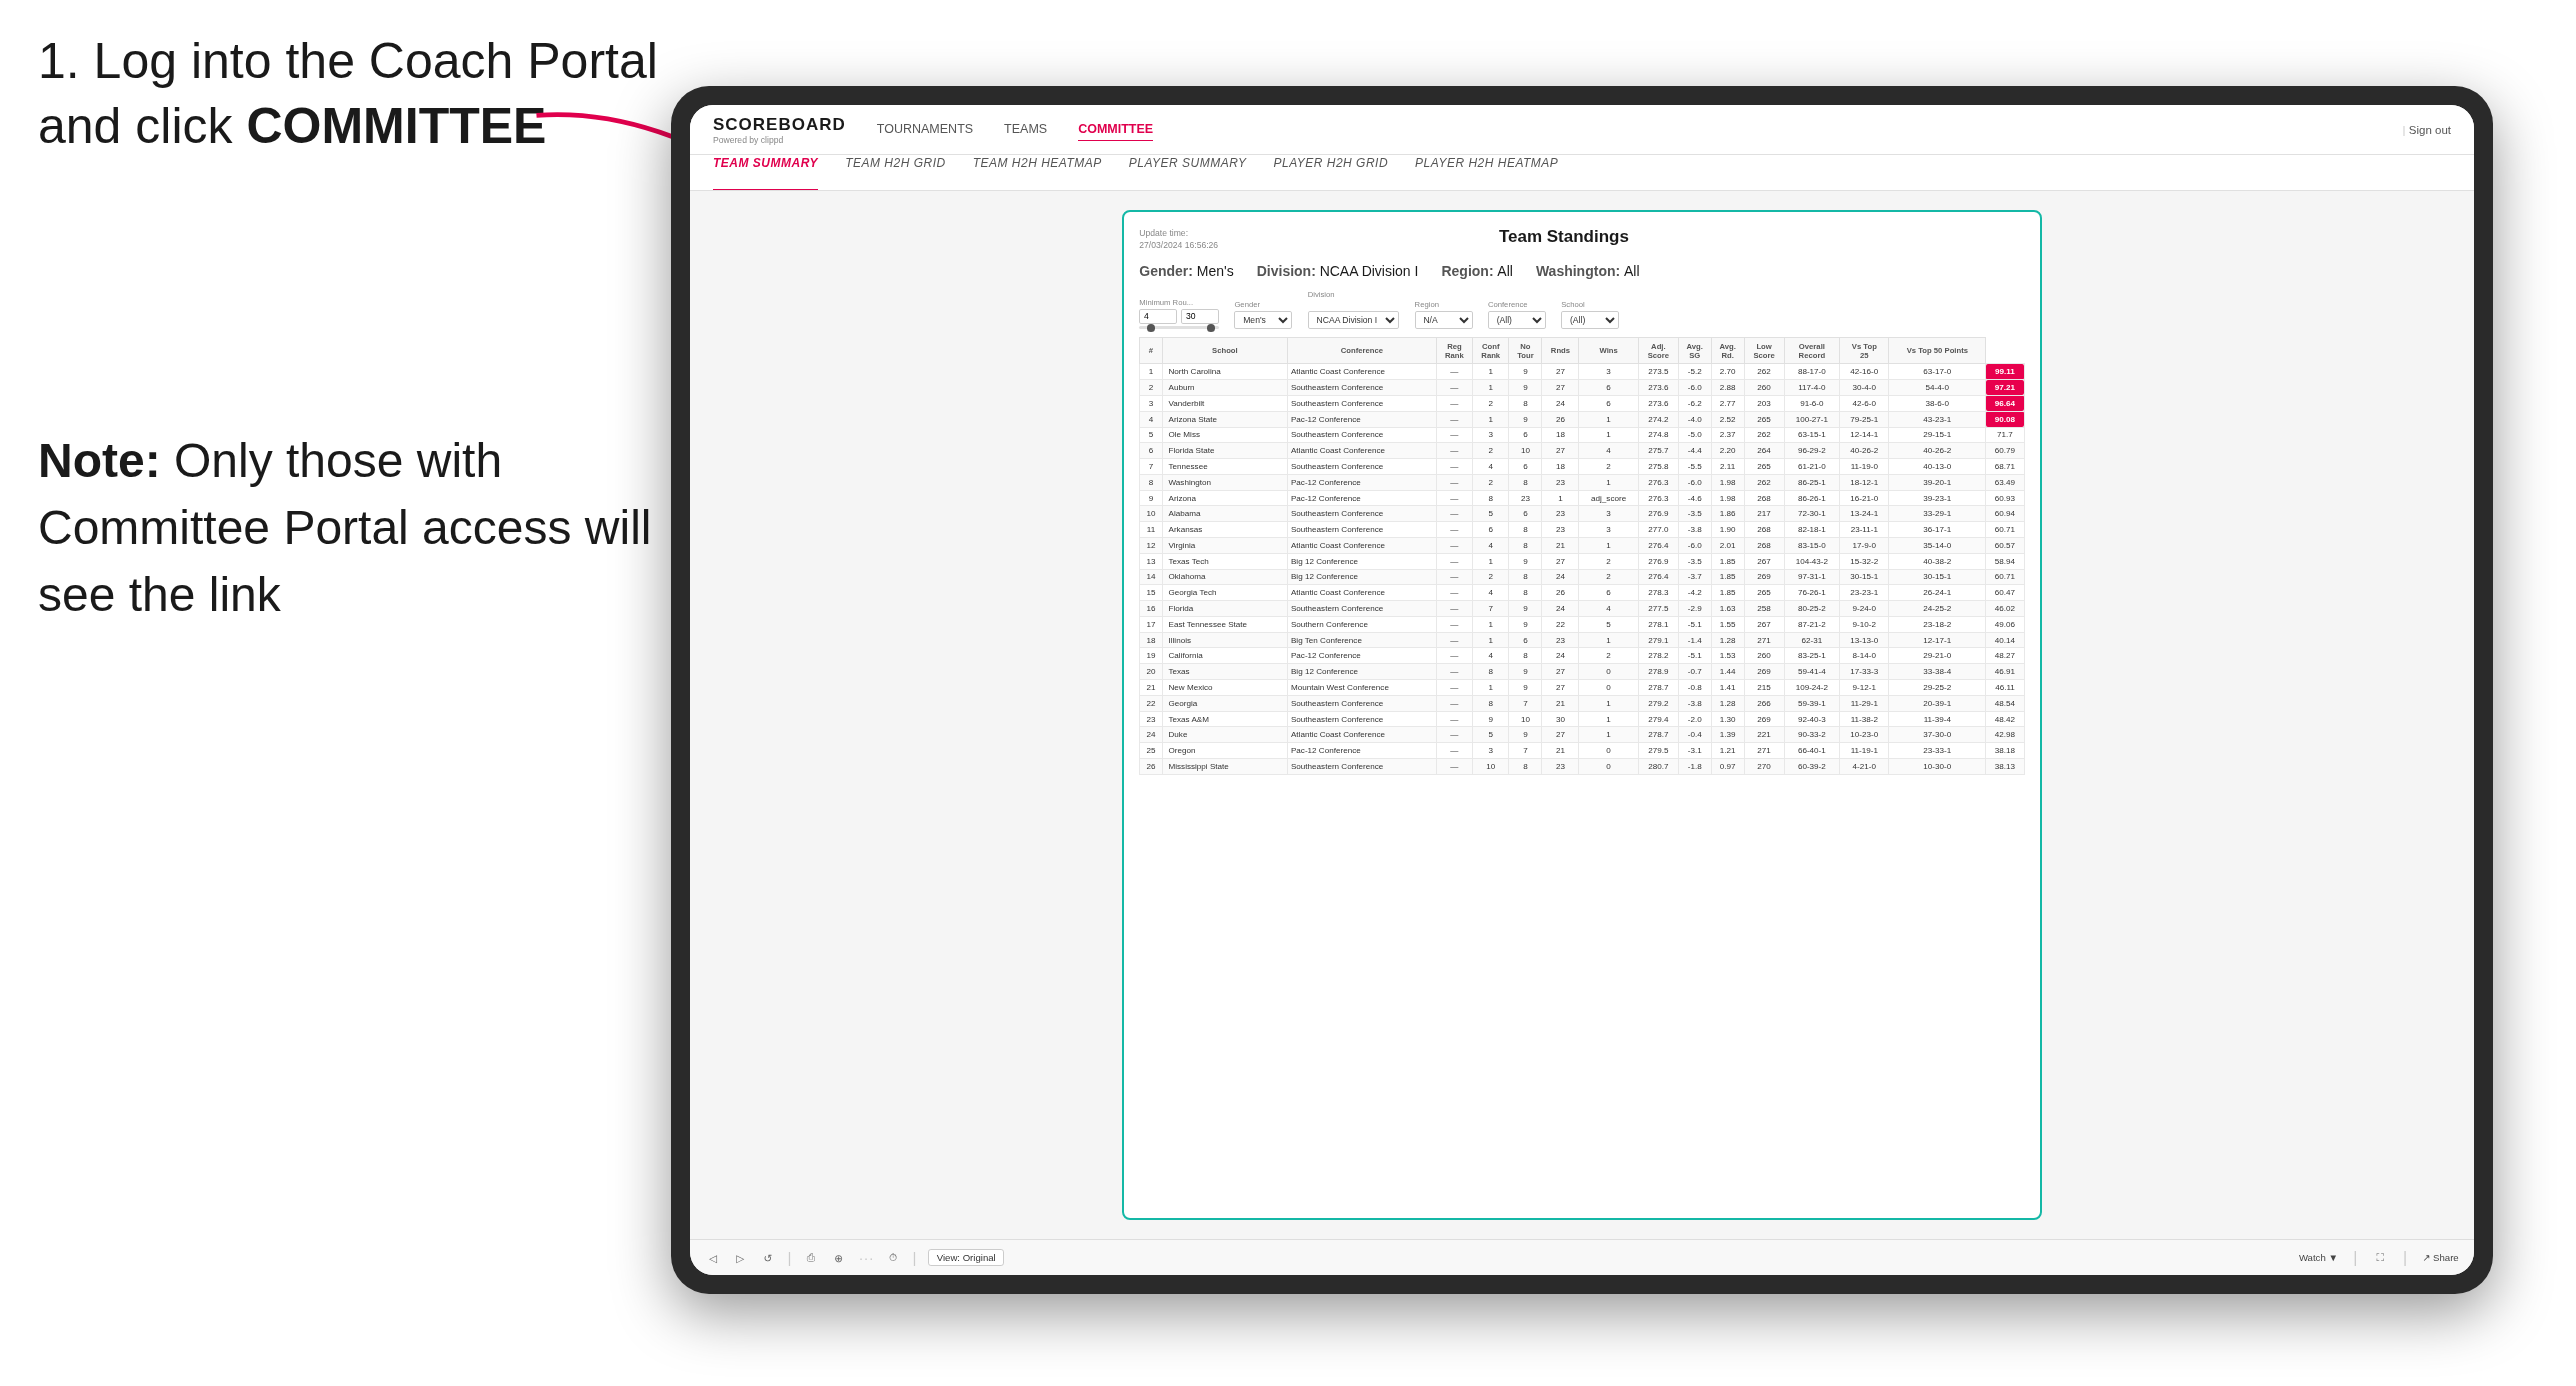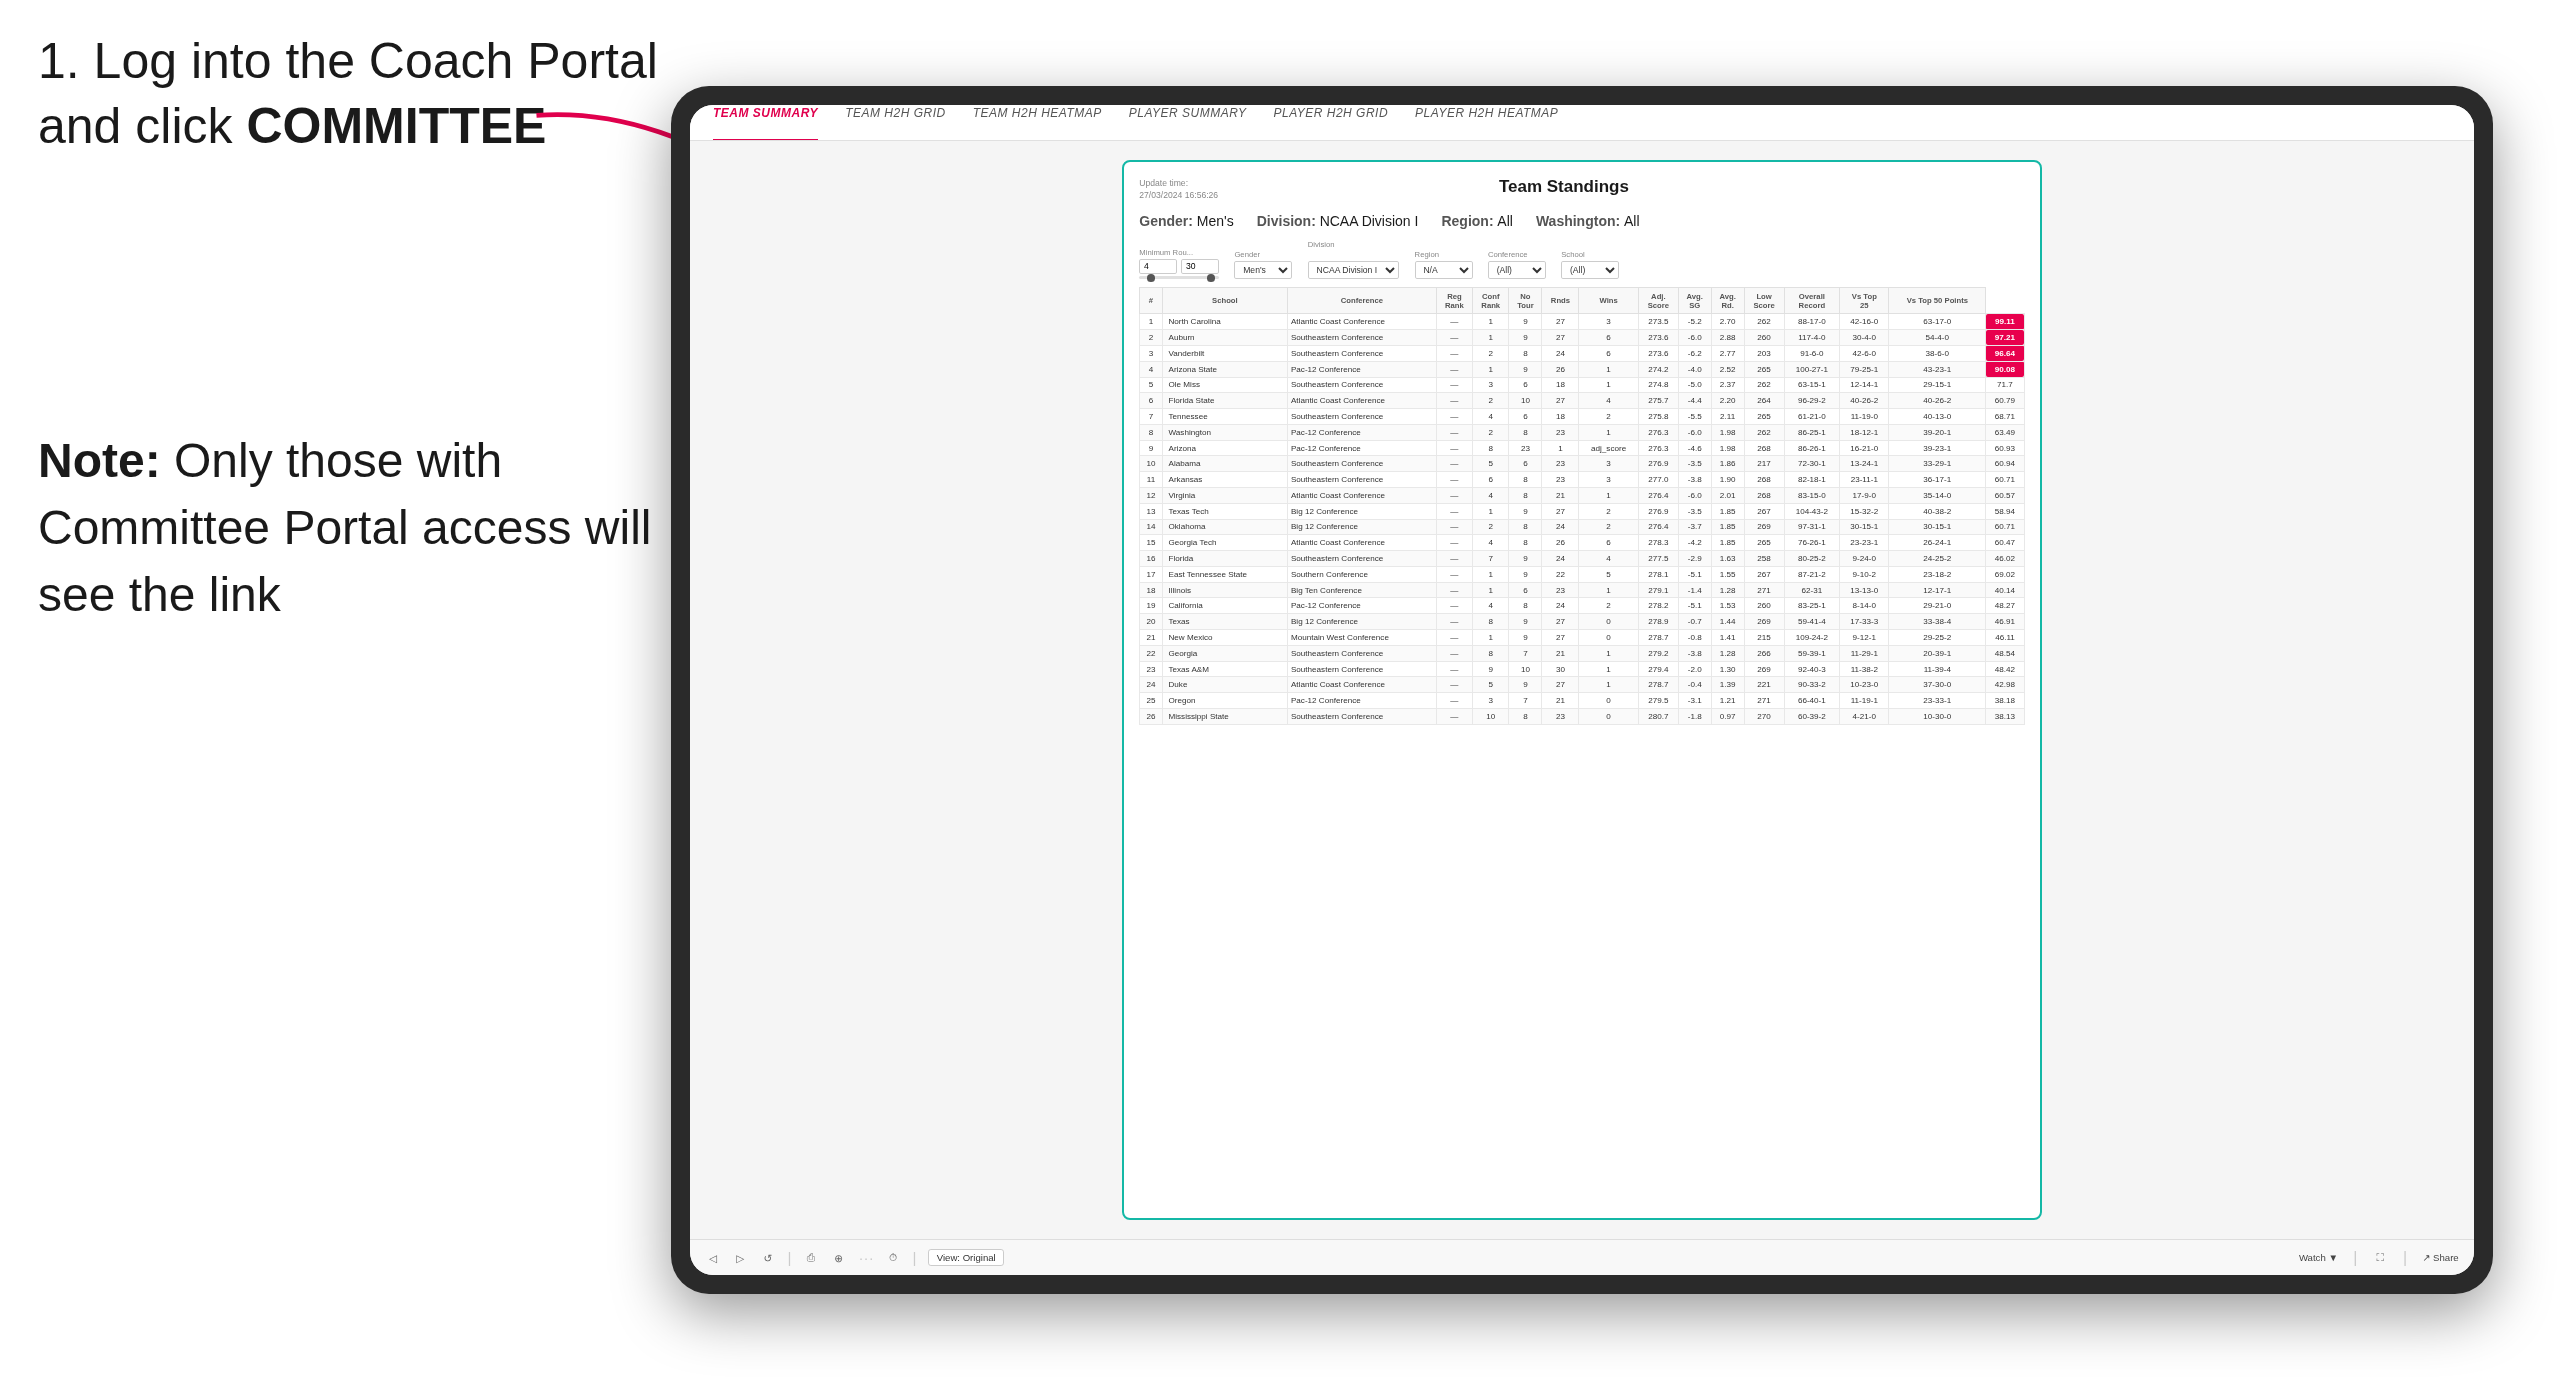--- a/index.html
+++ b/index.html
@@ -383,20 +383,32 @@
     <marker id="arrowhead" markerWidth="10" markerHeight="7" refX="10" refY="3.5" orient="auto">
       <polygon points="0 0, 10 3.5, 0 7" fill="#e0004d"></polygon>
     </marker>
   </defs>
   <path d="M 60 20 Q 200 10 350 130" stroke="#e0004d" stroke-width="5" fill="none" marker-end="url(#arrowhead)"></path>
 </svg>
 
 <div class="tablet">
   <div class="tablet-screen">
 
+    <div class="nav-bar">
+      <div class="logo-area">
+        <span class="logo-text">SCOREBOARD</span>
+        <span class="logo-sub">Powered by clippd</span>
+      </div>
+      <div class="nav-links">
+        <a class="nav-link">TOURNAMENTS</a>
+        <a class="nav-link">TEAMS</a>
+        <a class="nav-link active highlighted">COMMITTEE</a>
+      </div>
+      <span class="sign-out">Sign out</span>
+    </div>
 
     <div class="sub-nav">
       <span class="sub-nav-link active">TEAM SUMMARY</span>
       <span class="sub-nav-link">TEAM H2H GRID</span>
       <span class="sub-nav-link">TEAM H2H HEATMAP</span>
       <span class="sub-nav-link">PLAYER SUMMARY</span>
       <span class="sub-nav-link">PLAYER H2H GRID</span>
       <span class="sub-nav-link">PLAYER H2H HEATMAP</span>
     </div>
 
@@ -798,21 +810,21 @@
     <td class="num-cell">9</td>
     <td class="num-cell">22</td>
     <td class="num-cell">5</td>
     <td class="num-cell">278.1</td>
     <td class="num-cell">-5.1</td>
     <td class="num-cell">1.55</td>
     <td class="num-cell">267</td>
     <td class="num-cell">87-21-2</td>
     <td class="num-cell">9-10-2</td>
     <td class="num-cell">23-18-2</td>
-    <td class="num-cell">69.02</td>
+    <td class="num-cell">49.06</td>
   </tr>
               <tr>
     <td class="rank-cell num-cell">18</td>
     <td class="school-cell">Illinois</td>
     <td class="conference-cell">Big Ten Conference</td>
     <td class="dash-cell">—</td>
     <td class="num-cell">1</td>
     <td class="num-cell">6</td>
     <td class="num-cell">23</td>
     <td class="num-cell">1</td>

